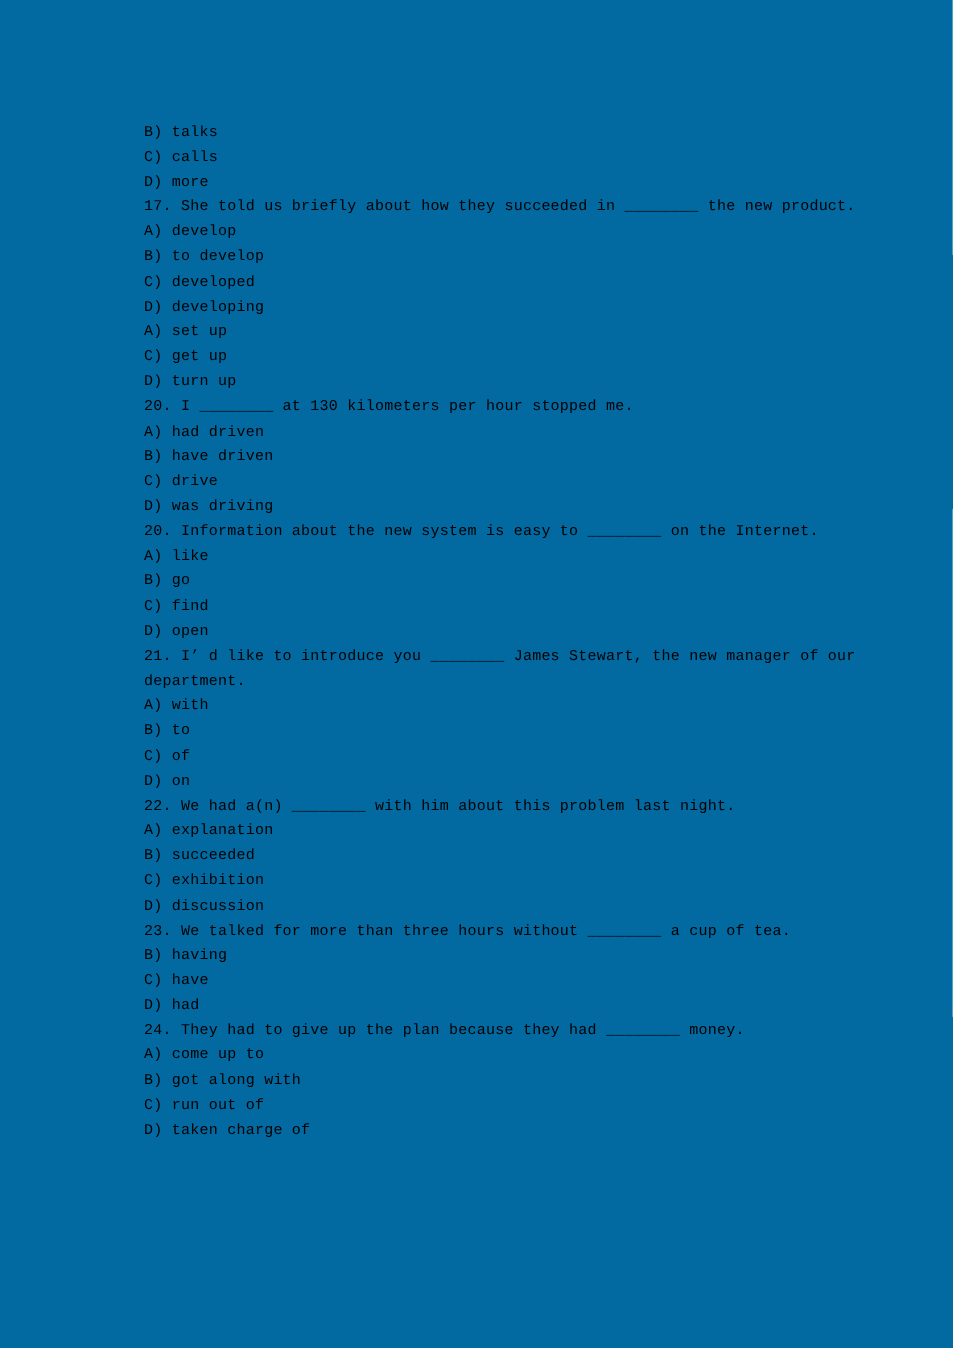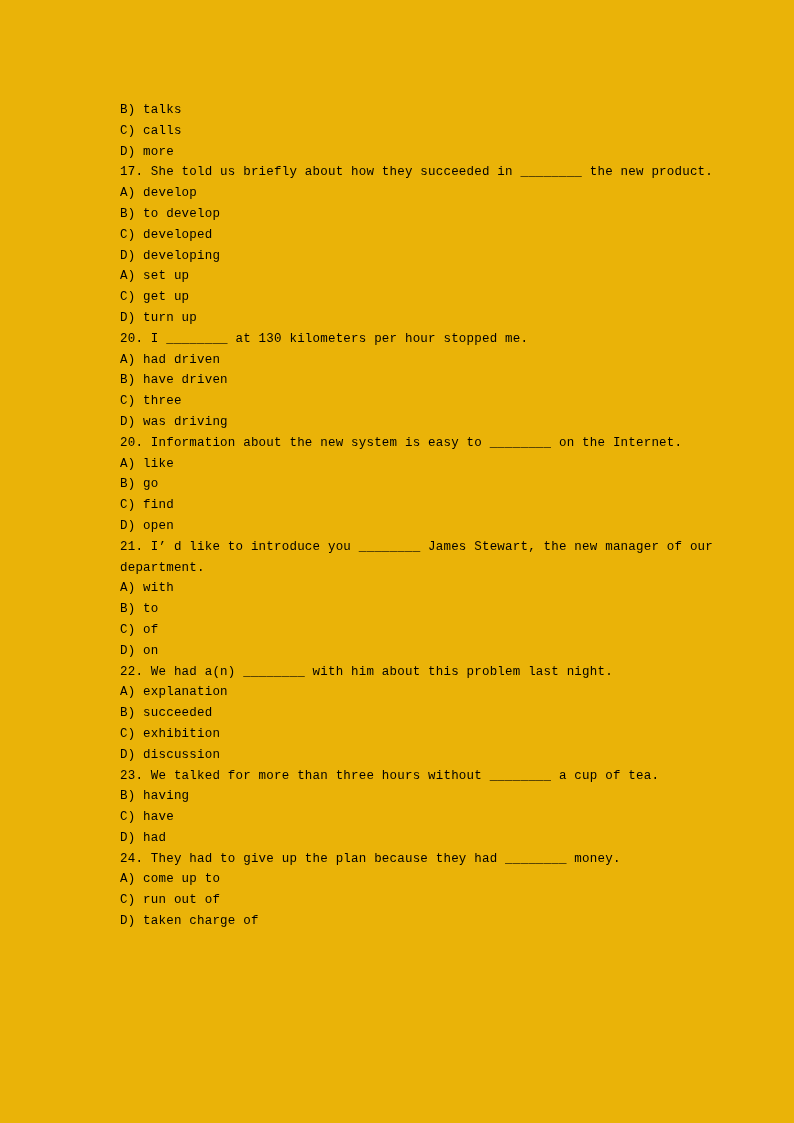--- a/index.html
+++ b/index.html
@@ -10,21 +10,21 @@
   }
   body {
     width: 794px;
     height: 1123px;
     font-family: "Liberation Mono", "DejaVu Sans Mono", monospace;
   }
   .page {
     position: relative;
     width: 794px;
     height: 1123px;
-    background: #eab308;
+    background: #0369a1;
     overflow: hidden;
   }
   .content {
     position: absolute;
     left: 120px;
     top: 100px;
     width: 620px;
   }
   .line {
     font-size: 12.5px;
@@ -46,21 +46,21 @@
       <div class="line">A) develop</div>
       <div class="line">B) to develop</div>
       <div class="line">C) developed</div>
       <div class="line">D) developing</div>
       <div class="line">A) set up</div>
       <div class="line">C) get up</div>
       <div class="line">D) turn up</div>
       <div class="line">20. I ________ at 130 kilometers per hour stopped me.</div>
       <div class="line">A) had driven</div>
       <div class="line">B) have driven</div>
-      <div class="line">C) three</div>
+      <div class="line">C) drive</div>
       <div class="line">D) was driving</div>
       <div class="line">20. Information about the new system is easy to ________ on the Internet.</div>
       <div class="line">A) like</div>
       <div class="line">B) go</div>
       <div class="line">C) find</div>
       <div class="line">D) open</div>
       <div class="line">21. I’ d like to introduce you ________ James Stewart, the new manager of our</div>
       <div class="line">department.</div>
       <div class="line">A) with</div>
       <div class="line">B) to</div>
@@ -70,16 +70,17 @@
       <div class="line">A) explanation</div>
       <div class="line">B) succeeded</div>
       <div class="line">C) exhibition</div>
       <div class="line">D) discussion</div>
       <div class="line">23. We talked for more than three hours without ________ a cup of tea.</div>
       <div class="line">B) having</div>
       <div class="line">C) have</div>
       <div class="line">D) had</div>
       <div class="line">24. They had to give up the plan because they had ________ money.</div>
       <div class="line">A) come up to</div>
+      <div class="line">B) got along with</div>
       <div class="line">C) run out of</div>
       <div class="line">D) taken charge of</div>
     </div>
 </div>
 
 </body></html>

